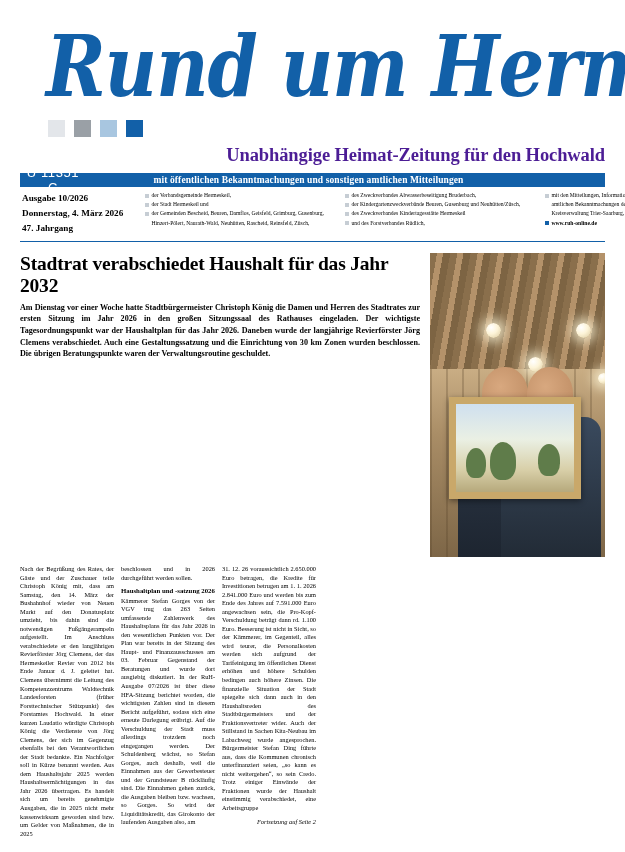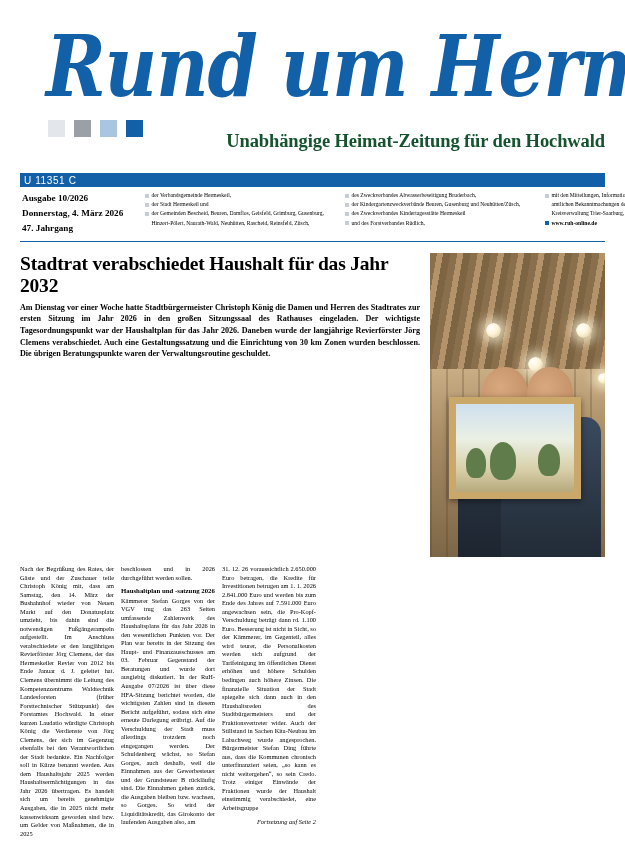--- a/index.html
+++ b/index.html
@@ -52,49 +52,50 @@
     height: 17px;
   }
   .sw1 { background: #e3e6ea; }
   .sw2 { background: #9aa0a6; }
   .sw3 { background: #a8c6e0; }
   .sw4 { background: #1260a8; }
 
   .subtitle {
     position: absolute;
     right: 0;
-    bottom: 14px;
+    bottom: 0px;
     font-family: "Liberation Serif", serif;
     font-weight: 700;
     font-size: 18.5px;
     letter-spacing: -0.1px;
-    color: #14532d;
+    color: #4c1d95;
   }
   .masthead-lower {
     position: relative;
     height: 46px;
   }
 
   
   .bluebar {
     margin-top: 7px;
     height: 14px;
     background: #1260a8;
     display: flex;
     align-items: center;
     position: relative;
   }
   .issn {
     color: #fff;
     font-family: "Liberation Sans", sans-serif;
-    font-size: 10px;
+    font-size: 13px;
     letter-spacing: 0.6px;
     padding-left: 4px;
     width: 62px;
     box-sizing: border-box;
+    text-align: center;
   }
   .bluebar-text {
     color: #fff;
     font-family: "Liberation Serif", serif;
     font-weight: 700;
     font-size: 9.5px;
     text-align: center;
     flex: 1;
     padding-right: 70px;
     letter-spacing: 0.1px;
@@ -308,20 +309,21 @@
         <div class="swatch sw2"></div>
         <div class="swatch sw3"></div>
         <div class="swatch sw4"></div>
       </div>
       <div class="subtitle">Unabhängige Heimat-Zeitung für den Hochwald</div>
     </div>
   </div>
 
   <div class="bluebar">
     <div class="issn">U 11351 C</div>
+    <div class="bluebar-text">mit öffentlichen Bekanntmachungen und sonstigen amtlichen Mitteilungen</div>
   </div>
 
   <div class="infostrip">
     <div class="info-date">
       <div>Ausgabe 10/2026</div>
       <div>Donnerstag, 4. März 2026</div>
       <div>47. Jahrgang</div>
     </div>
     <div class="info-col c2">
       <div class="bullet-line">

